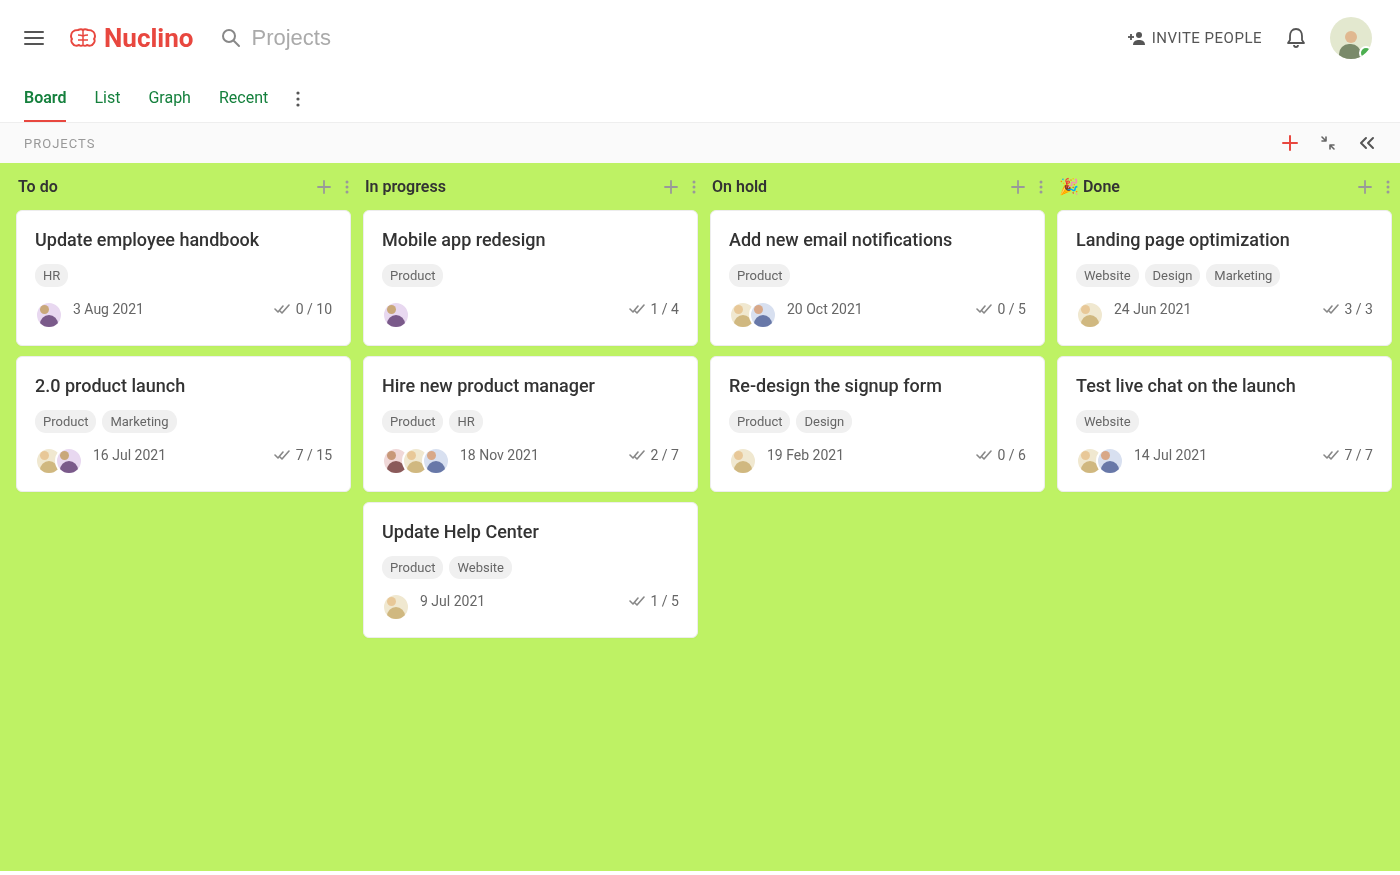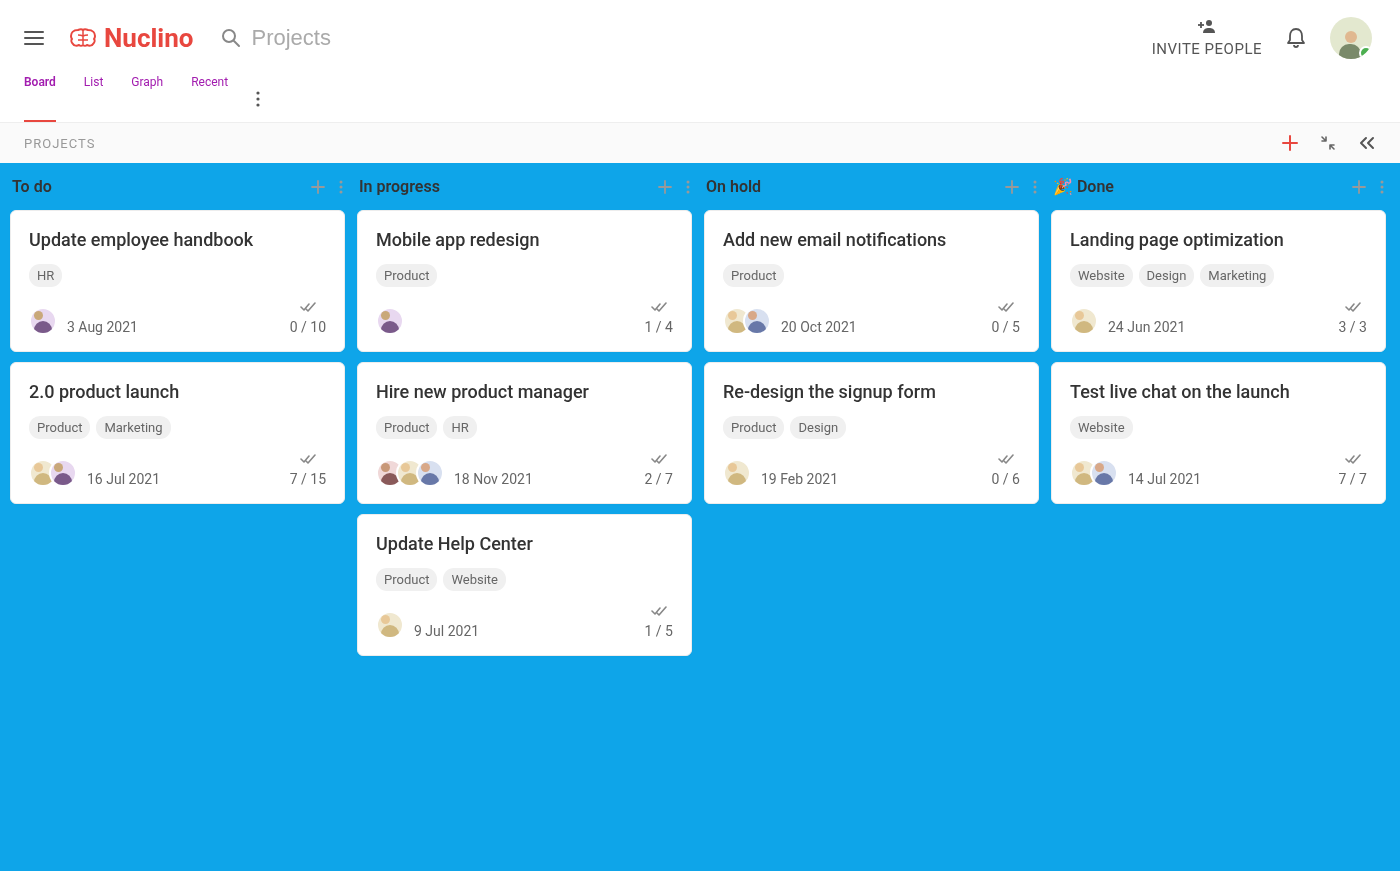--- a/index.html
+++ b/index.html
@@ -47,21 +47,20 @@
   border: none; outline: none; font-size: 22px; color: #555; background: transparent;
   width: 300px;
 }
 .search-input::placeholder { color: #aaa; }
 .header-spacer { flex: 1; }
 .invite {
   display: flex; align-items: center; gap: 6px;
   color: #555; font-size: 15px; letter-spacing: 0.5px;
   cursor: pointer;
   margin-right: 24px;
-  flex-direction: column;
 }
 .bell {
   cursor: pointer; margin-right: 24px;
   color: #555;
 }
 .avatar-main {
   width: 42px; height: 42px; border-radius: 50%;
   background: #e3e8cf;
   position: relative;
   display:flex; align-items:flex-end; justify-content:center;
@@ -76,22 +75,22 @@
 .avatar-body{width:22px;height:16px;border-radius:10px 10px 0 0;background:#7a8a6a;margin-top:1px;}
 
 
 .tabs {
   display: flex; align-items: center; gap: 28px;
   padding: 0 24px;
   height: 48px;
   border-bottom: 1px solid #eee;
 }
 .tab {
-  font-size: 12px; color: #a21caf; cursor: pointer;
-  height: 100%; display:flex; align-items:flex-start;
+  font-size: 16px; color: #15803d; cursor: pointer;
+  height: 100%; display:flex; align-items:center;
   border-bottom: 2px solid transparent;
 }
 .tab.active {
   font-weight: 600;
   border-bottom: 2px solid #e8473f;
 }
 .tab-more { cursor:pointer; color:#555; }
 
 
 .board-header {
@@ -103,22 +102,22 @@
   font-size: 13px; color: #999; letter-spacing: 1px;
 }
 .board-header-spacer { flex:1; }
 .board-actions { display:flex; gap:22px; align-items:center; }
 .board-action { cursor:pointer; color:#555; }
 .board-action.red { color:#e8473f; }
 
 .board {
   display: flex;
   gap: 12px;
-  padding: 6px 20px 20px 10px;
-  background: #0ea5e9;
+  padding: 6px 20px 20px 16px;
+  background: #bef264;
   height: calc(875px - 75px - 48px - 44px);
   overflow-x:auto;
 }
 .column {
   width: 335px;
   flex-shrink: 0;
 }
 .col-header {
   display:flex; align-items:center;
   padding: 8px 2px 14px 2px;
@@ -141,40 +140,40 @@
 }
 .card-title {
   font-size:18px; color:#333; margin-bottom:14px; font-weight:500;
 }
 .tags { display:flex; gap:6px; flex-wrap:wrap; margin-bottom:14px;}
 .tag {
   background:#f0f0f0; color:#666; font-size:13px;
   padding:4px 8px; border-radius:11px;
 }
 .card-footer {
-  display:flex; align-items:flex-end;
+  display:flex; align-items:flex-start;
 }
 .avatars { display:flex; margin-right:10px;}
 .mini-avatar {
   width:28px;height:28px;border-radius:50%;
   border:2px solid #fff;
   margin-left:-8px;
   display:flex;align-items:flex-end;justify-content:center;
   overflow:hidden;
 }
 .mini-avatar:first-child{margin-left:0;}
 .mini-avatar .mh{width:9px;height:9px;border-radius:50%;}
 .mini-avatar .mb{width:18px;height:12px;border-radius:9px 9px 0 0;margin-top:1px;}
 .av-a{background:#e8d8f0;} .av-a .mh{background:#c9a87a;} .av-a .mb{background:#7a5a8a;}
 .av-b{background:#f0e8d0;} .av-b .mh{background:#e8c898;} .av-b .mb{background:#d0b880;}
 .av-c{background:#d8e0f0;} .av-c .mh{background:#d8a888;} .av-c .mb{background:#6878a8;}
 .av-d{background:#f0d8d8;} .av-d .mh{background:#c89878;} .av-d .mb{background:#8a5a5a;}
 .card-date { font-size:14px; color:#666; }
 .card-footer-spacer{flex:1;}
-.progress { display:flex; align-items:center; gap:6px; color:#666; font-size:14px;flex-direction:column;}
+.progress { display:flex; align-items:center; gap:6px; color:#666; font-size:14px;}
 .checkall-icon{display:inline-flex;}
 
 
 svg { display:block; }
 </style>
 </head>
 <body>
 
 <div class="header">
   <div class="hamburger">

